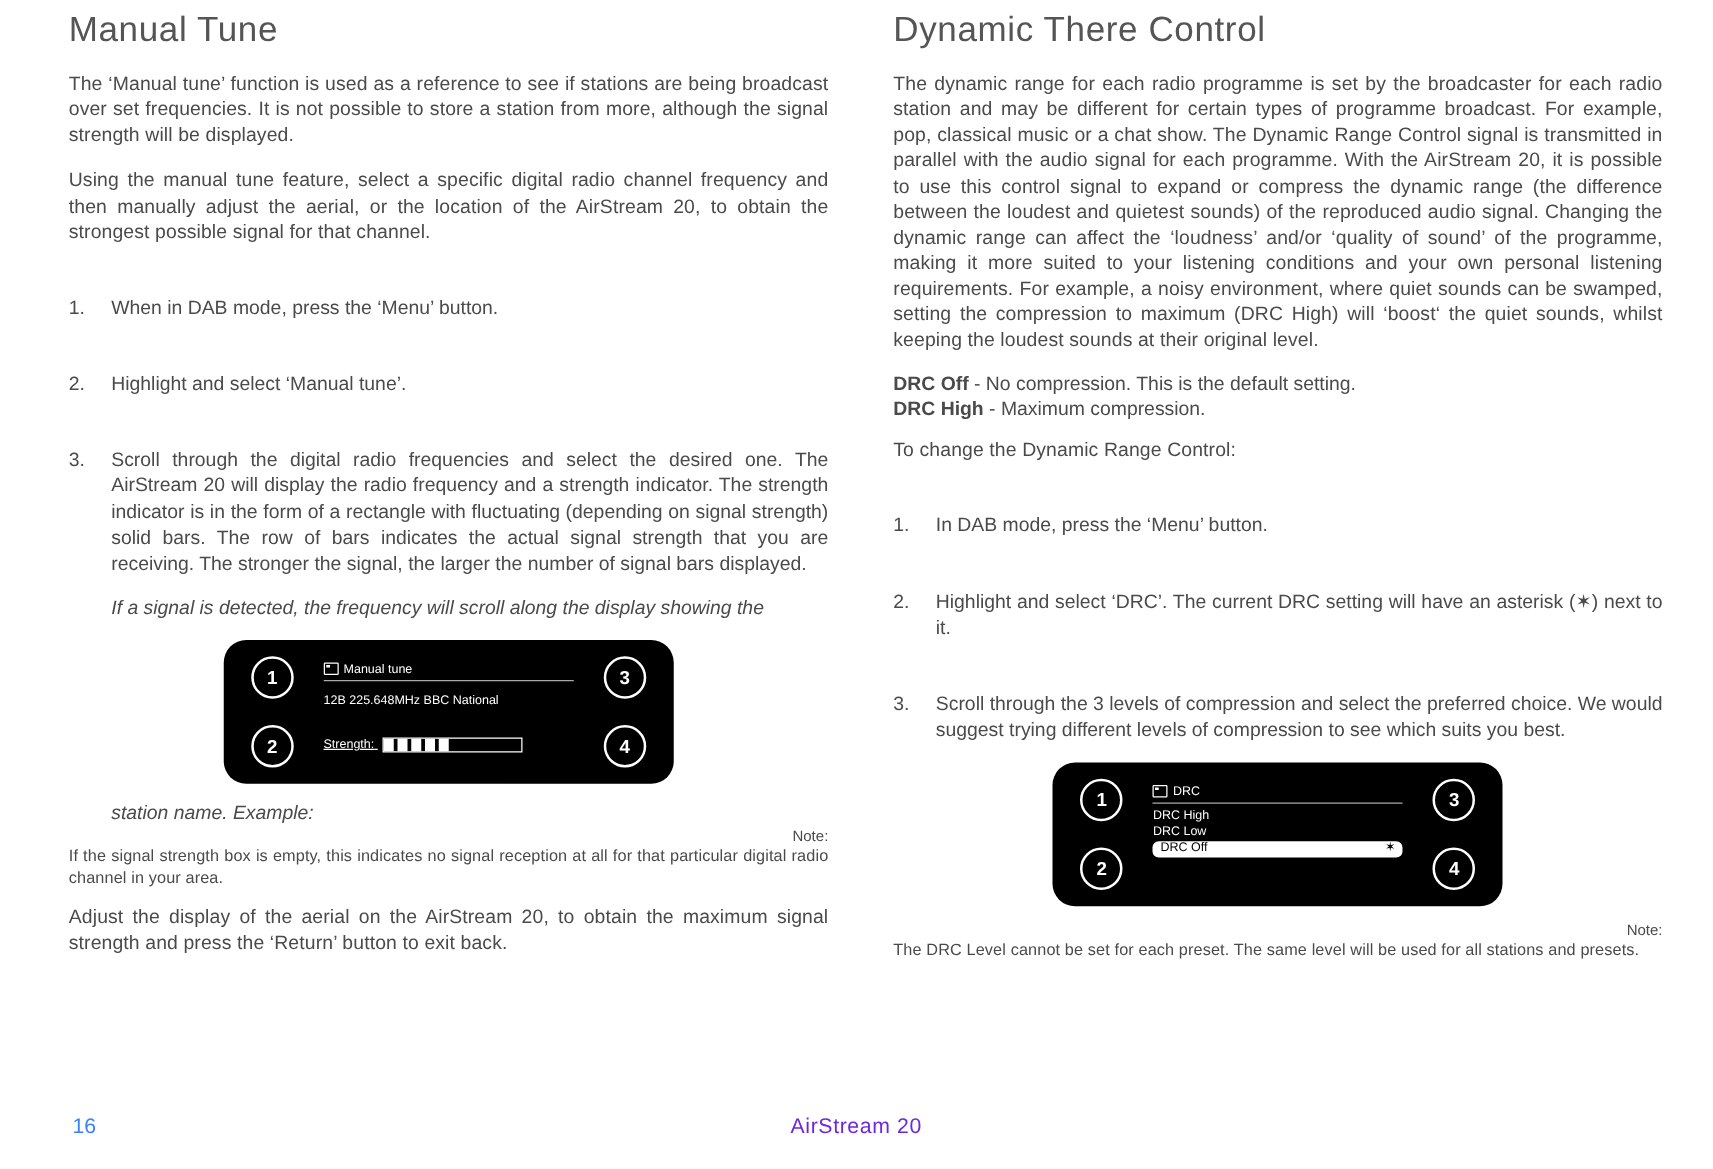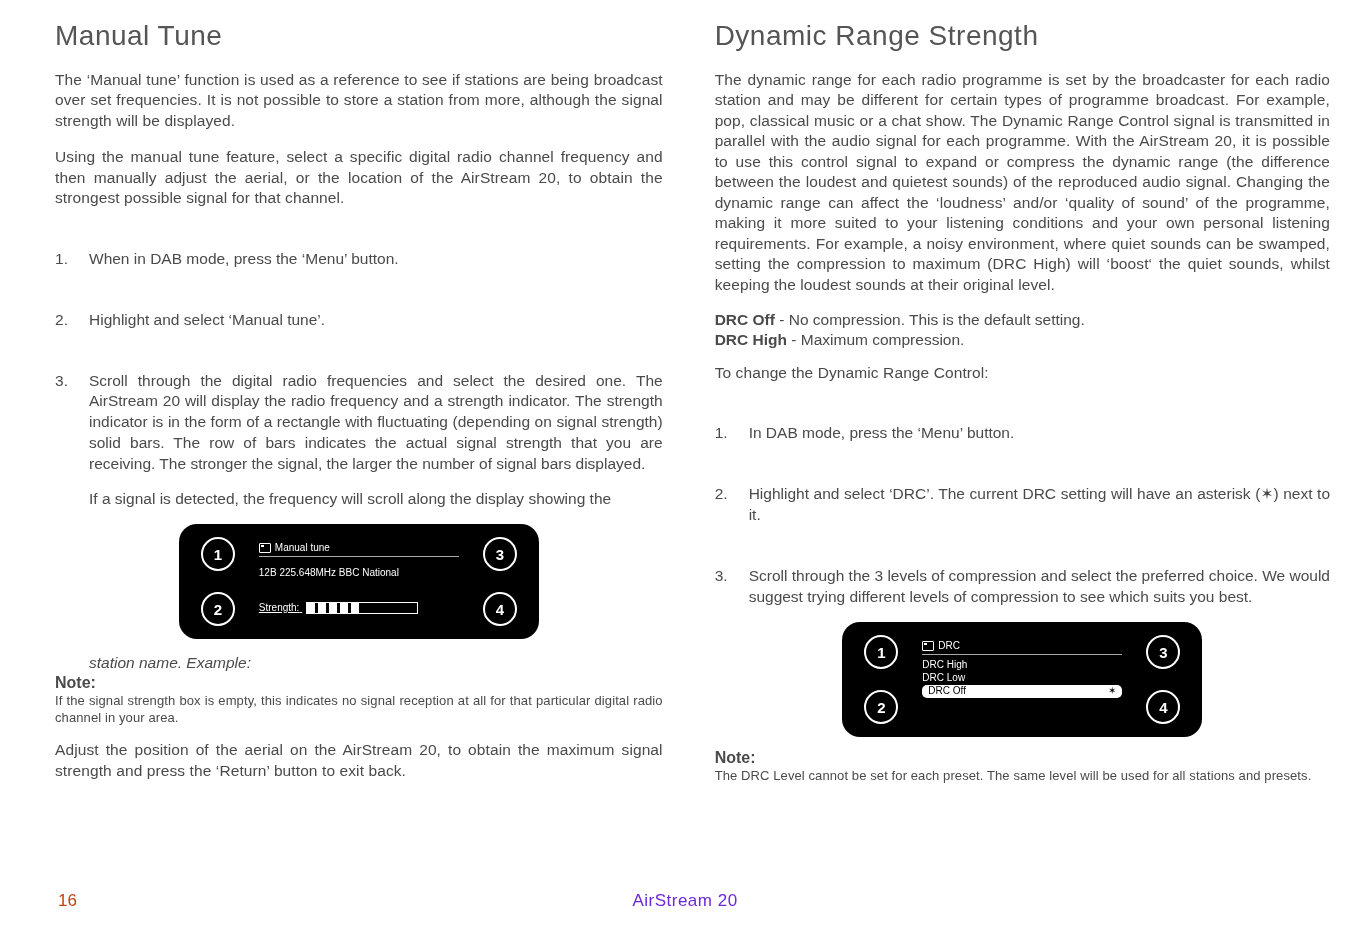--- a/index.html
+++ b/index.html
@@ -7,21 +7,21 @@
     margin: 0;
     padding: 0;
     font-family: "Helvetica Neue", Helvetica, Arial, sans-serif;
     color: #4a4a4a;
     background: #fff;
   }
   .page {
     width: 1370px;
     height: 935px;
     box-sizing: border-box;
-    padding: 16px 40px 0 55px;
+    padding: 4px 40px 0 55px;
     position: relative;
     display: flex;
     gap: 44px;
   }
   .column {
     width: 50%;
     box-sizing: border-box;
   }
   .col-left { padding-right: 8px; }
   .col-right { padding-left: 0; }
@@ -66,23 +66,24 @@
   }
   .li-continue {
     margin-top: 14px;
     padding-left: 34px;
     font-size: 15.5px;
     line-height: 1.35;
     text-align: justify;
     font-style: italic;
   }
   .note-label {
-    font-weight: bold;
-    font-size: 16px;
+    font-weight: normal;
+    font-size: 12px;
     margin-bottom: 0;
+    text-align: right;
   }
   .note-body {
     font-size: 13px;
     line-height: 1.32;
     margin: 0 0 14px 0;
     text-align: justify;
   }
   .drc-line {
     font-size: 15.5px;
     margin: 2px 0;
@@ -189,21 +190,21 @@
     text-align: center;
     font-size: 17px;
     color: #6d28d9;
     letter-spacing: 0.5px;
   }
   .page-num {
     position: absolute;
     bottom: 24px;
     left: 58px;
     font-size: 17px;
-    color: #c2410c;
+    color: #3b82f6;
     margin-top: 17px;
   }
 </style>
 </head>
 <body>
 
 <div class="page">
 
   <div class="column col-left">
     <h1>Manual Tune</h1>
@@ -213,21 +214,21 @@
 
     <ol>
       <li>
           <span class="li-body">When in DAB mode, press the ‘Menu’ button.</span>
         </li>
       <li>
           <span class="li-body">Highlight and select ‘Manual tune’.</span>
         </li>
       <li>
         <span class="li-body">Scroll through the digital radio frequencies and select the desired one.  The AirStream 20 will display the radio frequency and a strength indicator.  The strength indicator is in the form of a rectangle with fluctuating (depending on signal strength) solid bars. The row of bars indicates the actual signal strength that you are receiving. The stronger the signal, the larger the number of signal bars displayed.</span>
-        <span class="li-body" style="margin-top:14px; display:block; text-align:justify;">If a signal is detected, the frequency will scroll along the display showing the</span>
+        <span class="li-body" style="margin-top:14px; display:block; text-align:justify;font-style:italic;">If a signal is detected, the frequency will scroll along the display showing the</span>
       </li>
     </ol>
 
     <div class="device">
       <div class="btn b1">1</div>
       <div class="btn b2">2</div>
       <div class="btn b3">3</div>
       <div class="btn b4">4</div>
       <div class="screen">
         <div class="title-row"><span class="icon"></span><span>Manual tune</span></div>
@@ -237,25 +238,25 @@
           <span class="strength-box"><span></span><span></span><span></span><span></span><span></span></span>
         </div>
       </div>
     </div>
 
     <div class="li-continue">station name.  Example:</div>
 
     <div class="note-label">Note:</div>
     <p class="note-body">If the signal strength box is empty, this indicates no signal reception at all for that particular digital radio channel in your area.</p>
 
-    <p>Adjust the position of the aerial on the AirStream 20, to obtain the maximum signal strength and press the ‘Return’ button to exit back.</p>
+    <p>Adjust the display of the aerial on the AirStream 20, to obtain the maximum signal strength and press the ‘Return’ button to exit back.</p>
   </div>
 
   <div class="column col-right">
-    <h1>Dynamic Range Strength</h1>
+    <h1>Dynamic There Control</h1>
 
     <p>The dynamic range for each radio programme is set by the broadcaster for each radio station and may be different for certain types of programme broadcast.  For example, pop, classical music or a chat show. The Dynamic Range Control signal is transmitted in parallel with the audio signal for each programme.  With the AirStream 20, it is possible to use this control signal to expand or compress the dynamic range (the difference between the loudest and quietest sounds) of the reproduced audio signal. Changing the dynamic range can affect the ‘loudness’ and/or ‘quality of sound’ of the programme, making it more suited to your listening conditions and your own personal listening requirements.  For example, a noisy environment, where quiet sounds can be swamped, setting the compression to maximum (DRC High) will ‘boost‘ the quiet sounds, whilst keeping the loudest sounds at their original level.</p>
 
     <div class="drc-line"><b>DRC Off</b><span> - No compression. This is the default setting.</span></div>
     <div class="drc-line" style="margin-bottom:14px;"><b>DRC High</b><span> - Maximum compression.</span></div>
 
     <p style="margin-bottom:12px;">To change the Dynamic Range Control:</p>
 
     <ol>
       <li>

